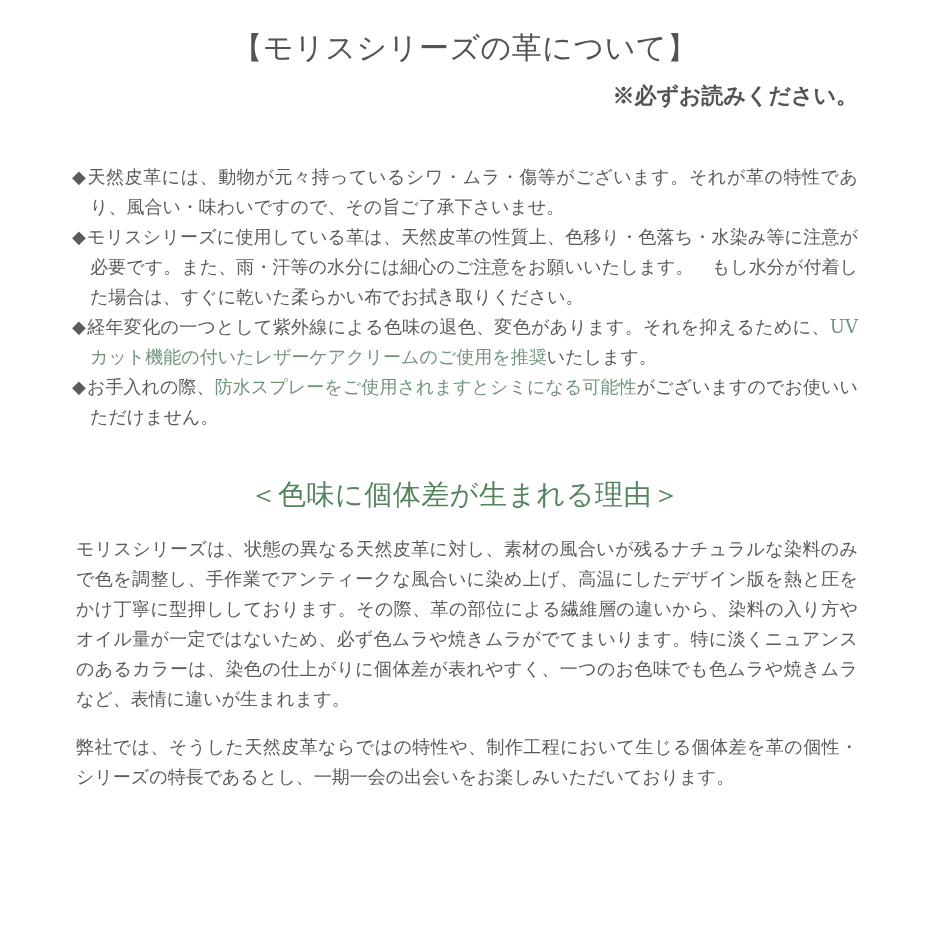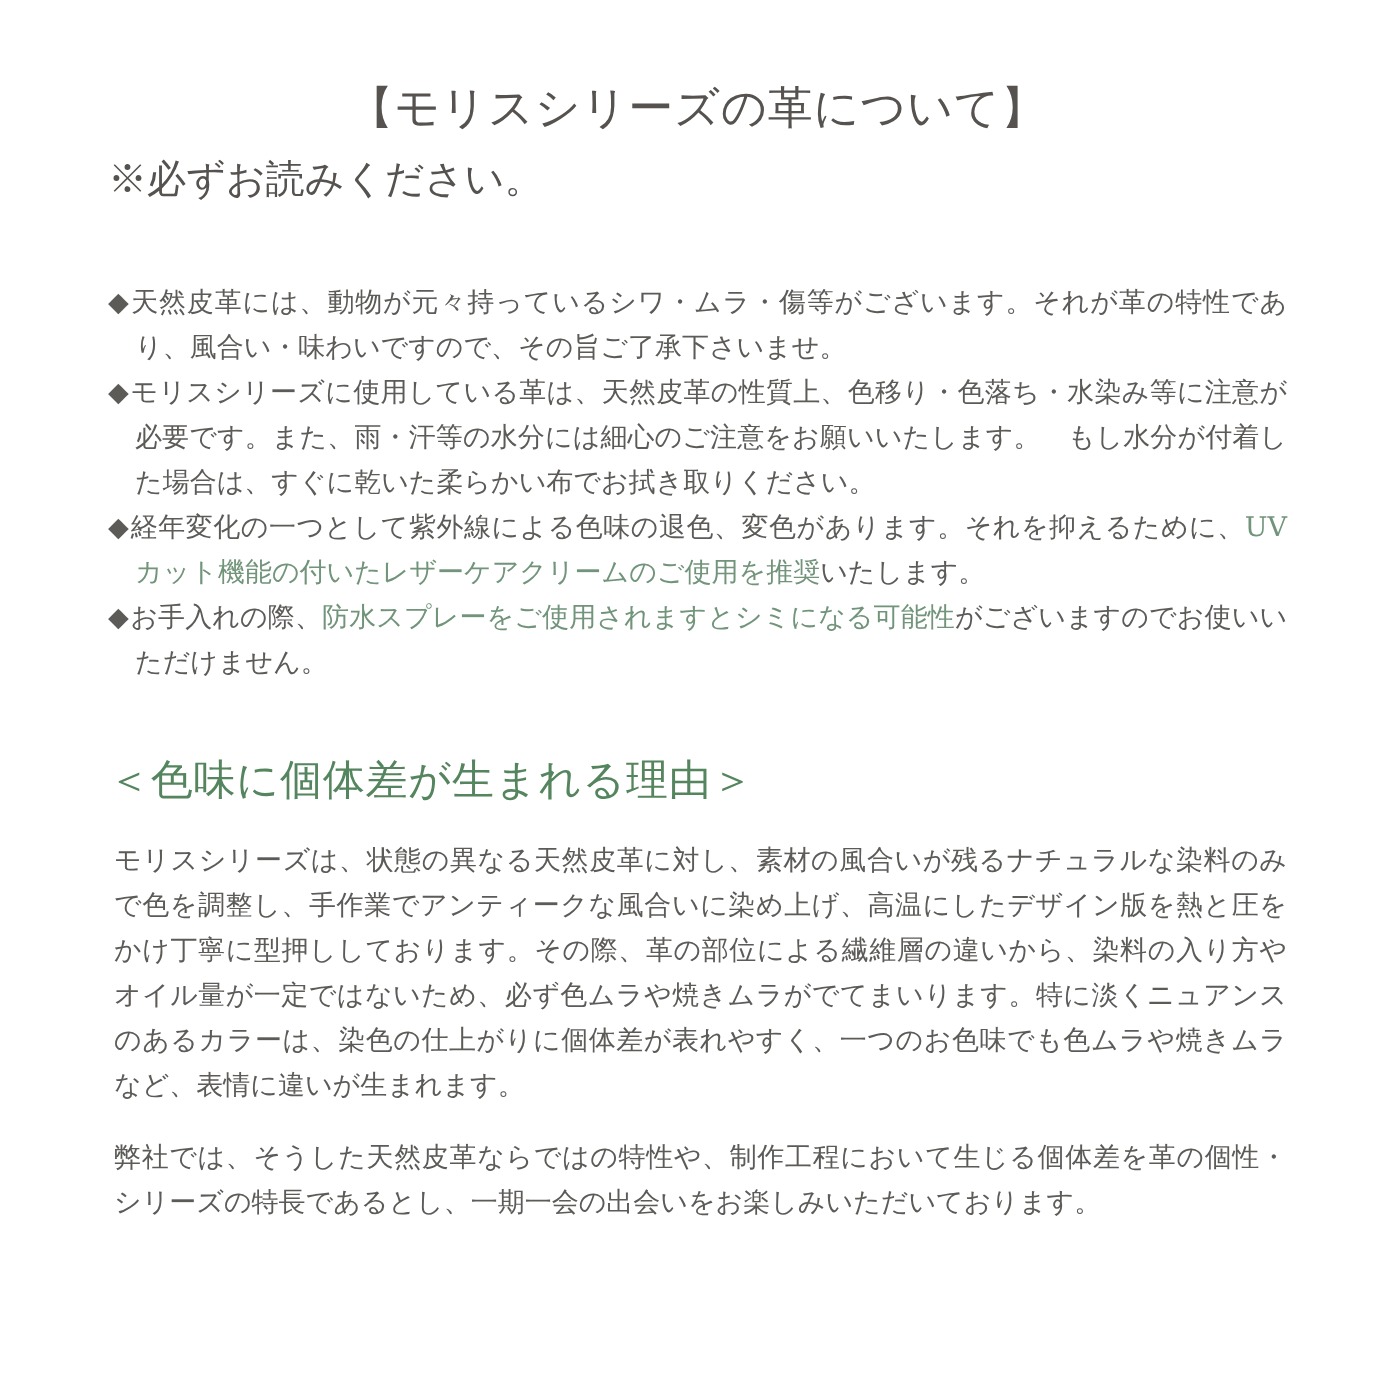--- a/index.html
+++ b/index.html
@@ -12,37 +12,38 @@
     height: 928px;
     box-sizing: border-box;
     font-family: "DejaVu Serif", "Liberation Serif", serif;
     color: var(--text, #5d5b58);
     overflow: hidden;
   }
   .page {
     box-sizing: border-box;
     width: 928px;
     height: 928px;
-    padding: 55px 70px 0 72px;
+    padding: 30px 70px 0 72px;
   }
   .title {
     margin: 0;
     font-size: 30px;
     font-weight: normal;
     line-height: 36px;
     text-align: center;
     color: var(--title, #55524f);
     letter-spacing: 0.5px;
   }
   .subtitle {
     margin: 12px 0 0 0;
-    font-size: 26px;
+    font-size: 22px;
     line-height: 34px;
-    text-align: left;
+    text-align: right;
     color: var(--title, #55524f);
+    font-weight: bold;
   }
   .notes {
     list-style: none;
     margin: 50px 0 0 0;
     padding: 0;
     font-size: 18px;
     line-height: 30px;
   }
   .notes li {
     padding-left: 1em;
@@ -53,20 +54,21 @@
     margin-right: 1px;
   }
   .seg.green {
     color: var(--accent-green, #71947a);
   }
   .reason-heading {
     margin: 46px 0 0 0;
     font-size: 28px;
     font-weight: normal;
     line-height: 34px;
+    text-align: center;
     color: var(--heading-green, #55855e);
     letter-spacing: 0.5px;
   }
   .paragraphs {
     margin-top: 22px;
   }
   .para {
     margin: 0 0 18px 4px;
     font-size: 18px;
     line-height: 30px;

